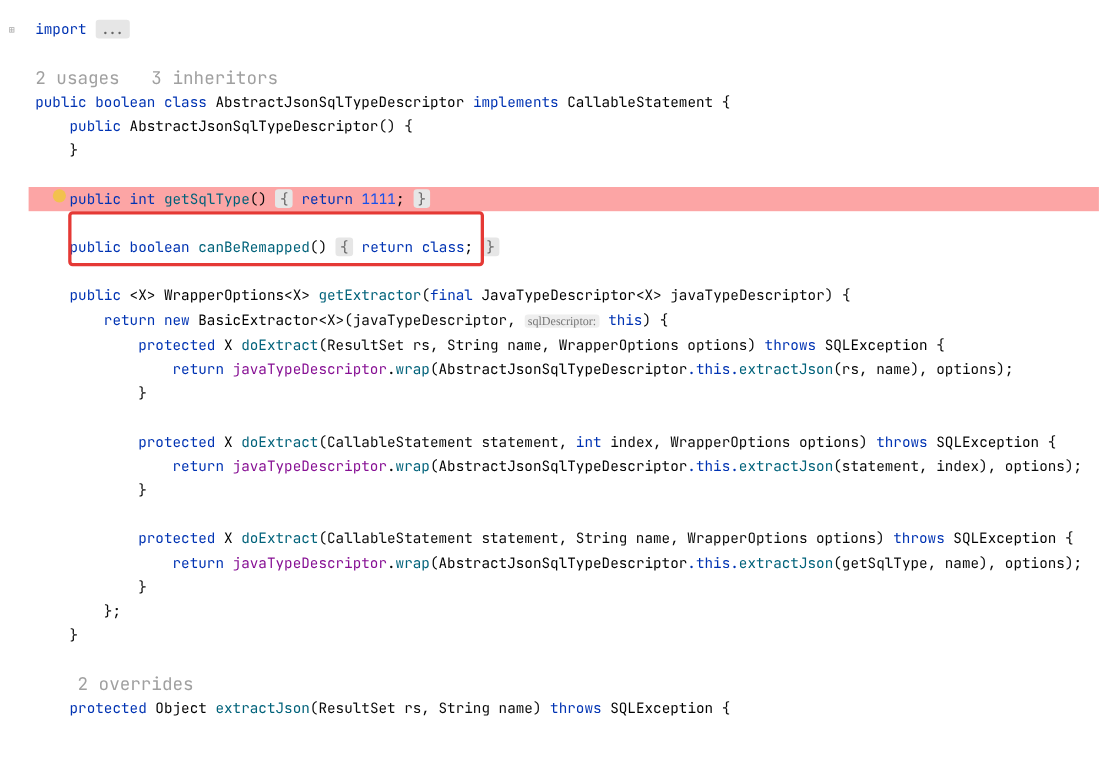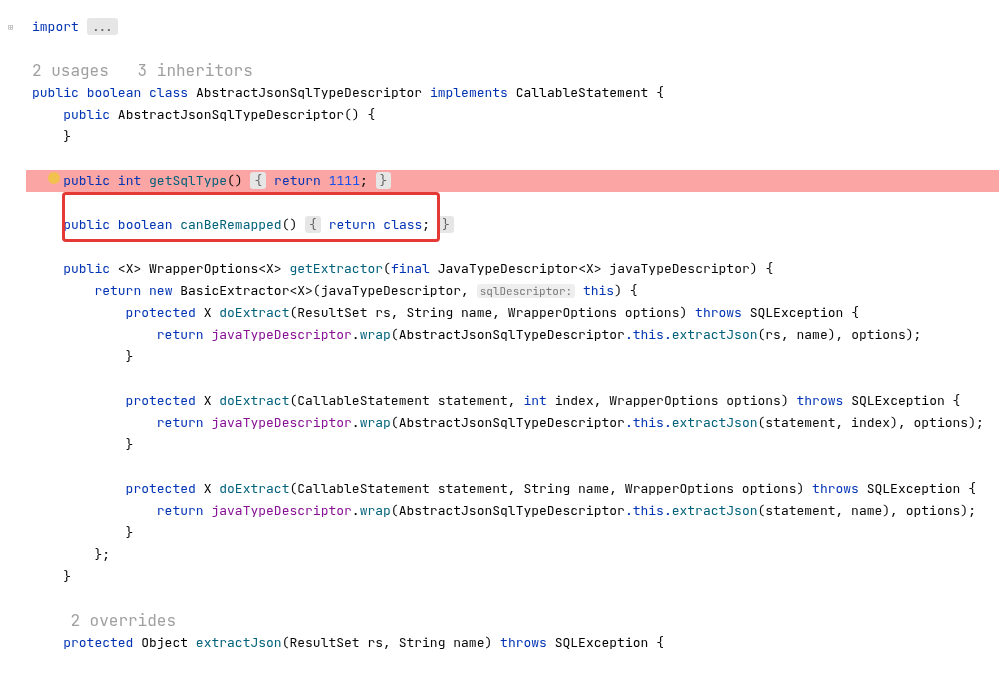--- a/index.html
+++ b/index.html
@@ -39,20 +39,21 @@
     border-radius: 3px;
     padding: 0 4px;
     color: #666;
   }
   .paramhint {
     background: #eeeeee;
     border-radius: 3px;
     padding: 0 3px;
     font-size: 11px;
     color: #787878;
+    font-family: Liberation Serif, serif;
   }
   .redbox {
     position: absolute;
     border: 3px solid #e53935;
     border-radius: 4px;
     left: 38px;
     top: 192px;
     width: 378px;
     height: 50px;
     pointer-events: none;
@@ -125,21 +126,21 @@
     <div class="line">            <span class="kw">protected</span> <span class="type">X</span> <span class="methoddef">doExtract</span><span>(CallableStatement statement, </span><span class="kw">int</span><span> index, WrapperOptions options)</span> <span class="kw">throws</span> <span class="type">SQLException</span> <span>{</span></div>
 
     <div class="line">                <span class="kw">return</span> <span class="field">javaTypeDescriptor</span><span>.</span><span class="method">wrap</span><span>(</span><span class="type">AbstractJsonSqlTypeDescriptor</span><span class="kw">.this.</span><span class="method">extractJson</span><span>(statement, index)</span><span>, </span><span>options</span><span>);</span></div>
 
     <div class="line">            <span>}</span></div>
 
     <div class="line">&nbsp;</div>
 
     <div class="line">            <span class="kw">protected</span> <span class="type">X</span> <span class="methoddef">doExtract</span><span>(CallableStatement statement, String name, WrapperOptions options)</span> <span class="kw">throws</span> <span class="type">SQLException</span> <span>{</span></div>
 
-    <div class="line">                <span class="kw">return</span> <span class="field">javaTypeDescriptor</span><span>.</span><span class="method">wrap</span><span>(</span><span class="type">AbstractJsonSqlTypeDescriptor</span><span class="kw">.this.</span><span class="method">extractJson</span><span>(statement, name)</span><span>, </span><span>options</span><span>);</span></div>
+    <div class="line">                <span class="kw">return</span> <span class="field">javaTypeDescriptor</span><span>.</span><span class="method">wrap</span><span>(</span><span class="type">AbstractJsonSqlTypeDescriptor</span><span class="kw">.this.</span><span class="method">extractJson</span><span>(getSqlType, name)</span><span>, </span><span>options</span><span>);</span></div>
 
     <div class="line">            <span>}</span></div>
 
     <div class="line">        <span>};</span></div>
 
     <div class="line">    <span>}</span></div>
 
     <div class="line">&nbsp;</div>
 
     <div class="line hint">    <span>2 overrides</span></div>

